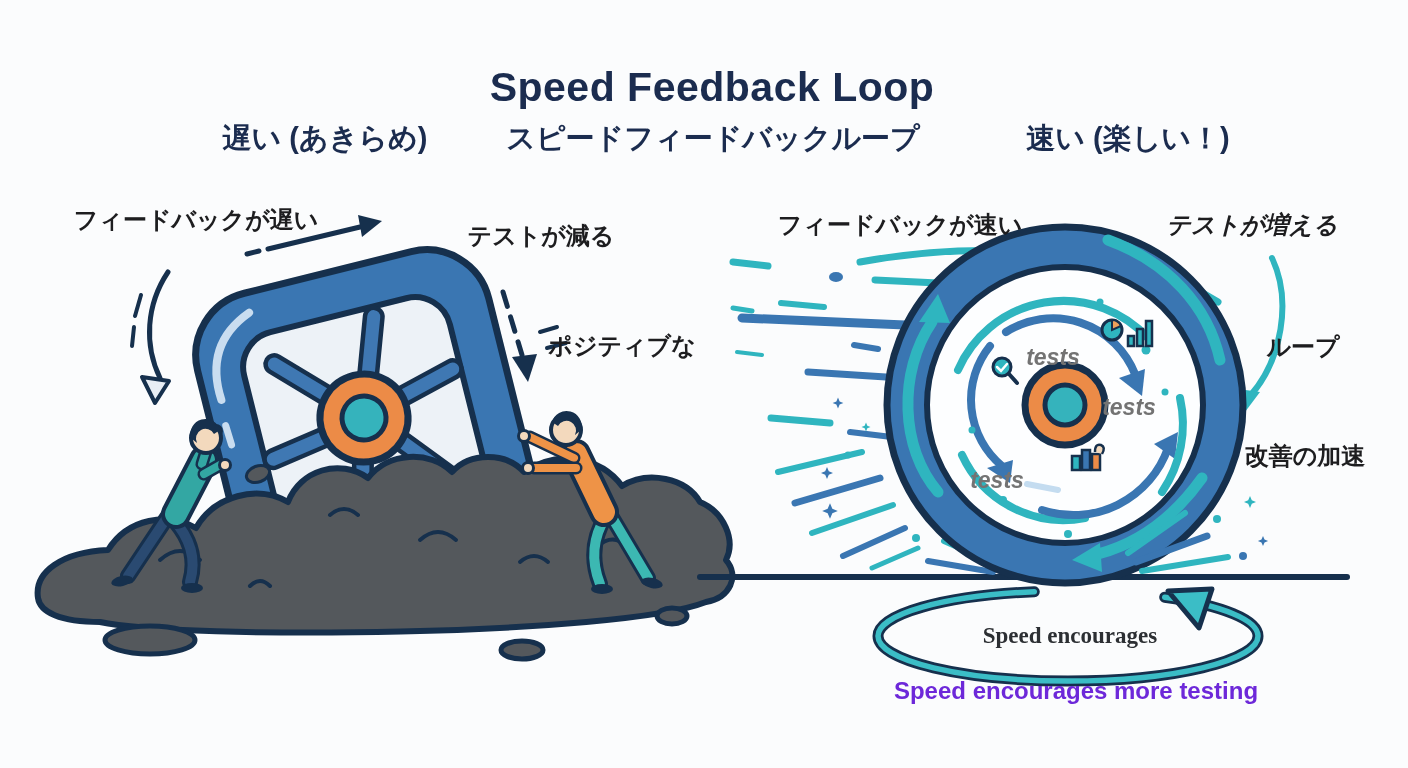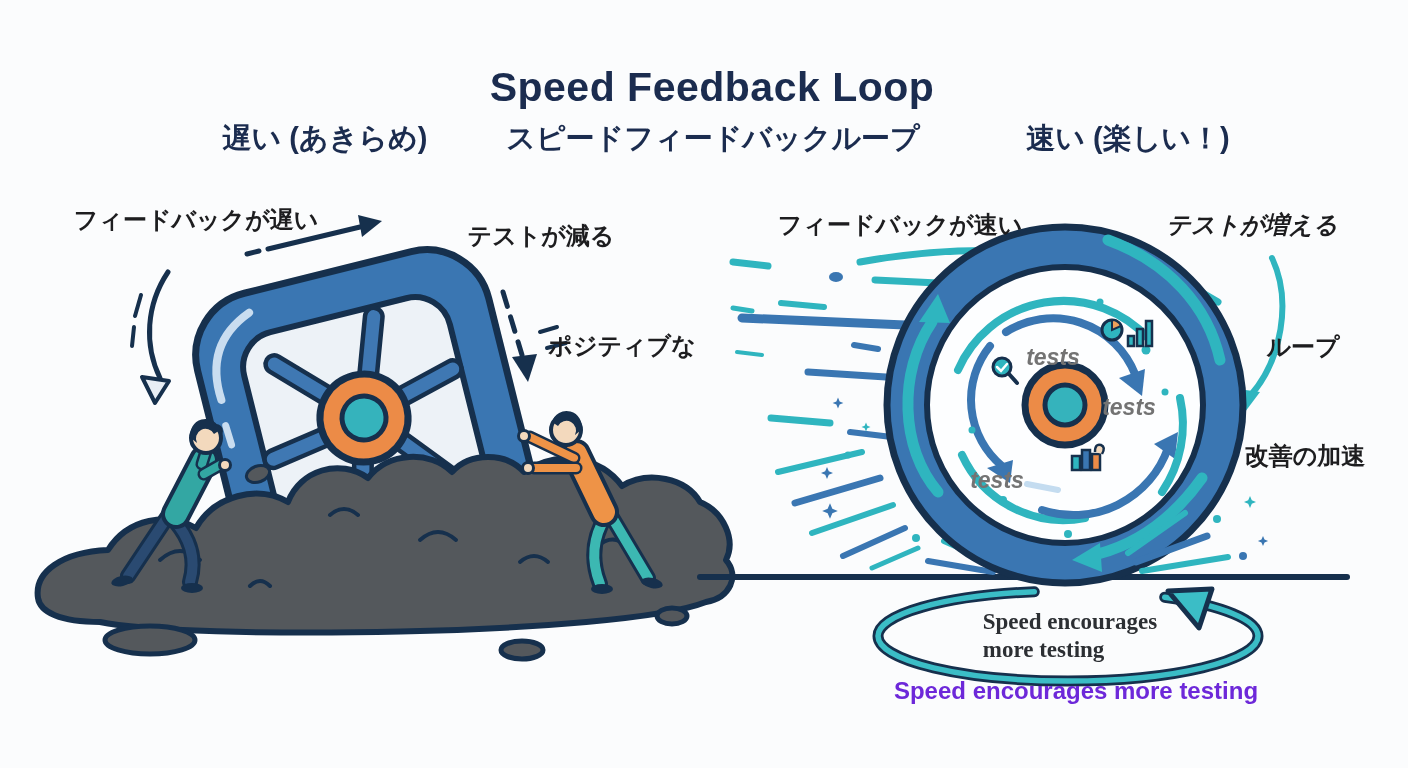--- a/index.html
+++ b/index.html
@@ -279,17 +279,16 @@
   <span style="display:block">ループ</span>
 </div>
 <div class="lbl scene" style="left:1305px;top:456px;">改善の加速</div>
 
 <div class="lbl tests" style="left:1053px;top:357px;">tests</div>
 <div class="lbl tests" style="left:1129px;top:407px;">tests</div>
 <div class="lbl tests" style="left:997px;top:480px;">tests</div>
 
 <div class="lbl ovaltxt" style="left:1070px;top:636px;">
   <span style="display:block">Speed encourages</span>
-  <span style="display:block">more testing</span>
 </div>
 <div class="lbl bottomtxt" style="left:1076px;top:691px;">Speed encourages more testing</div>
 
 </div>
 
 </body></html>

